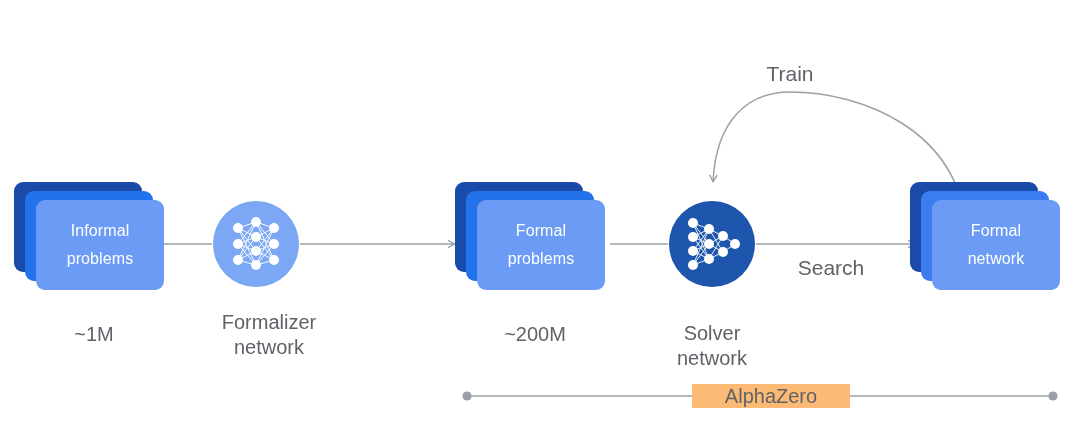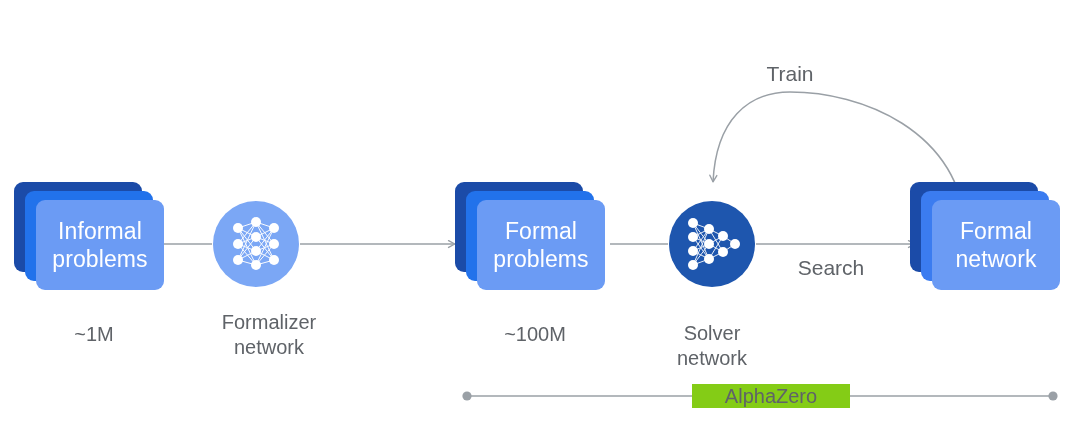--- a/index.html
+++ b/index.html
@@ -50,21 +50,21 @@
     width: 128px; height: 90px;
     background: #6b9bf4;
     display: flex;
     align-items: center;
     justify-content: center;
   }
   .stack.two .layer.mid { background: #3b7cf0; }
 
   .card-text {
     color: #ffffff;
-    font-size: 23px;
+    font-size: 16px;
     line-height: 28px;
     text-align: center;
     letter-spacing: .1px;
   }
 
   
   .netnode {
     position: absolute;
     width: 86px;
     height: 86px;
@@ -85,21 +85,21 @@
     font-size: 20px;
     line-height: 25px;
   }
   .lbl.edge {
     font-size: 21px;
     line-height: 21px;
   }
   .lbl.span-label {
     font-size: 20px;
     line-height: 24px;
-    background: #84cc16;
+    background: #fdba74;
     padding: 0 9px;
   }
 </style>
 </head>
 <body>
 
 <div id="canvas">
 
   <svg id="edges" viewBox="0 0 1080 432">
     <defs>
@@ -163,21 +163,21 @@
   <div class="lbl caption" style="left:194px; top:310px; width:150px;"><span>Formalizer</span><br><span>network</span></div>
 
 
   <div class="stack" style="left:455px; top:182px;">
     <div class="layer back"></div>
     <div class="layer mid"></div>
     <div class="layer front">
       <div class="card-text"><span>Formal</span><br><span>problems</span></div>
     </div>
   </div>
-  <div class="lbl caption" style="left:460px; top:322px; width:150px;">~100M</div>
+  <div class="lbl caption" style="left:460px; top:322px; width:150px;">~200M</div>
 
   <div class="netnode dark" style="left:669px; top:201px;">
     <svg width="86" height="86" viewBox="0 0 86 86">
       <g stroke="#ffffff" stroke-width="1" opacity="0.9" fill="none">
         <path d="M24,22 L40,28 M24,22 L40,43 M24,22 L40,58
                  M24,36 L40,28 M24,36 L40,43 M24,36 L40,58
                  M24,50 L40,28 M24,50 L40,43 M24,50 L40,58
                  M24,64 L40,28 M24,64 L40,43 M24,64 L40,58"></path>
         <path d="M40,28 L54,35 M40,28 L54,51
                  M40,43 L54,35 M40,43 L54,51

